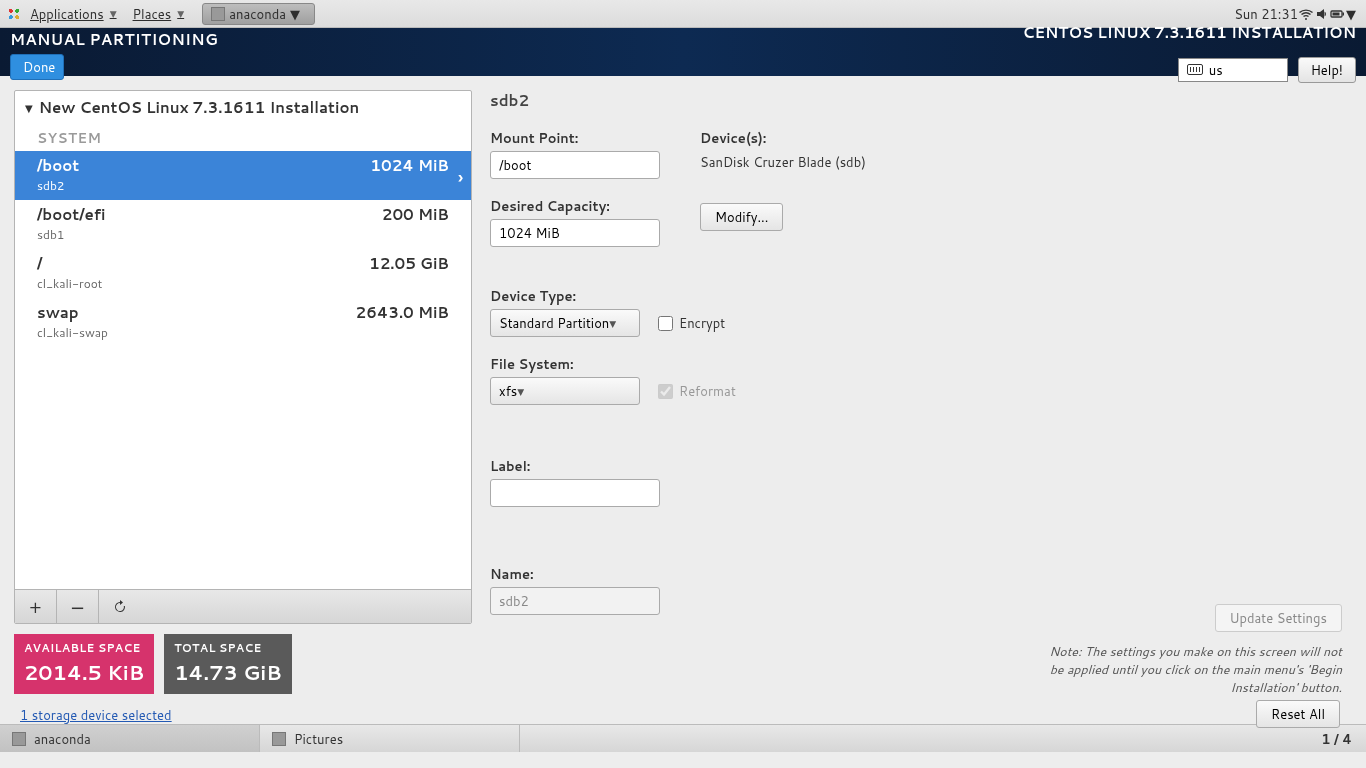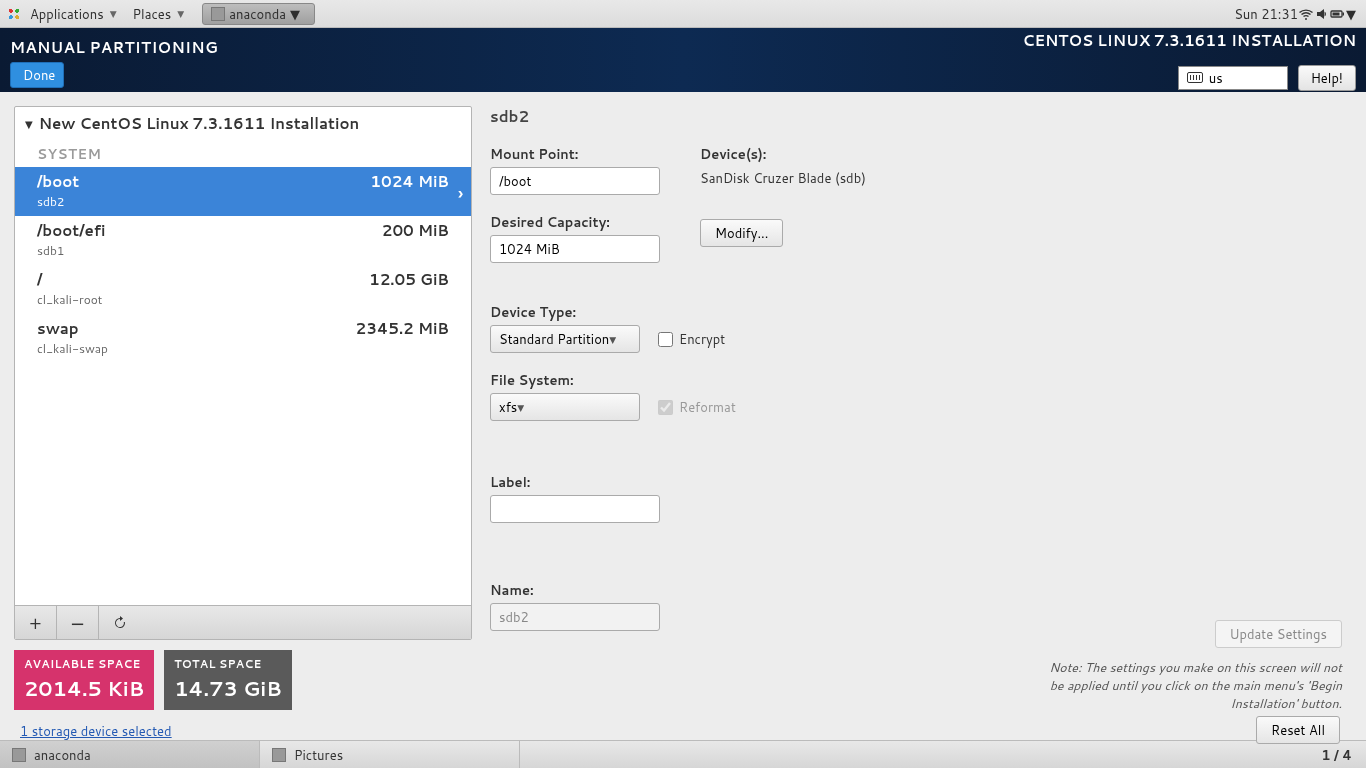--- a/index.html
+++ b/index.html
@@ -1,33 +1,33 @@
 <!DOCTYPE html>
 <html><head>
 <meta charset="utf-8">
 <style>
 * { box-sizing: border-box; margin: 0; padding: 0; font-family: "Cantarell", "DejaVu Sans", sans-serif; }
 html, body { width: 1366px; height: 768px; overflow: hidden; background: #ededed; }
 
 
 .top-panel { height: 28px; background: linear-gradient(#e8e8e8,#dcdcdc); border-bottom: 1px solid #bbb; display: flex; align-items: center; padding: 0 6px; font-size: 13px; color: #2e2e2e; }
-.top-panel .menu { display: flex; align-items: center; gap: 4px; padding: 2px 8px; cursor: pointer; }
+.top-panel .menu { display: flex; align-items: center; gap: 4px; padding: 2px 8px; cursor: pointer; text-decoration: underline; }
 .top-panel .menu .tri { font-size: 9px; color: #666; margin-left: 2px; }
 .top-panel .app-btn { background: linear-gradient(#bdbdbd,#9f9f9f); border: 1px solid #888; border-radius: 3px; padding: 1px 14px 1px 8px; margin-left: 10px; display: flex; align-items: center; gap: 4px; height: 22px; }
 .top-panel .spacer { flex: 1; }
 .top-panel .tray { display: flex; align-items: center; gap: 0; padding-right: 4px; }
 .top-panel .tray svg, .top-panel .tray .ico { width: 16px; height: 16px; color: #333; }
 .mini-logo { width:16px; height:16px; display:inline-block; background:
   radial-gradient(circle at 30% 30%, #d33 2px, transparent 2px),
   radial-gradient(circle at 70% 30%, #3a3 2px, transparent 2px),
   radial-gradient(circle at 30% 70%, #39d 2px, transparent 2px),
   radial-gradient(circle at 70% 70%, #da3 2px, transparent 2px); }
 
 
-.anaconda-header { height: 64px; background: linear-gradient(90deg, #0a1a33 0%, #0d2a52 50%, #0a1a33 100%); color: #fff; display: flex; align-items: center; padding: 0 10px; position: relative; }
+.anaconda-header { height: 48px; background: linear-gradient(90deg, #0a1a33 0%, #0d2a52 50%, #0a1a33 100%); color: #fff; display: flex; align-items: center; padding: 0 10px; position: relative; }
 .anaconda-header .left { display:flex; flex-direction:column; gap:4px; }
 .anaconda-header h1 { font-size: 15px; font-weight: 700; letter-spacing: 0.3px; margin-top:4px; }
 .done-btn { background: #2f8fe0; border: 1px solid #1f6fb8; color: #fff; font-size: 13px; padding: 3px 12px; border-radius: 3px; cursor: pointer; width: 54px; text-align:center; }
 .anaconda-header .right { margin-left: auto; text-align: right; display:flex; flex-direction:column; align-items:flex-end; gap:14px; }
 .anaconda-header .right h2 { font-size: 15px; font-weight: 600; }
 .kb-help { display: flex; gap: 10px; align-items:center; }
 .kb-box { background: #fff; color:#000; display:flex; align-items:center; gap:6px; padding:3px 8px; border:1px solid #888; width:110px; height:24px; font-size:13px; }
 .help-btn { background: linear-gradient(#fafafa,#e4e4e4); border:1px solid #999; border-radius:3px; padding:3px 12px; font-size:13px; cursor:pointer; }
 
 
@@ -169,21 +169,21 @@
           <div class="part-row">
             <div class="line1">
               <span>/</span>
               <span>12.05 GiB</span>
             </div>
             <div class="line2">cl_kali-root</div>
           </div>
           <div class="part-row">
             <div class="line1">
               <span>swap</span>
-              <span>2345.2 MiB</span>
+              <span>2643.0 MiB</span>
             </div>
             <div class="line2">cl_kali-swap</div>
           </div>
         </div>
       <div style="flex:1"></div>
       <div class="toolbar">
         <button>+</button>
         <button>−</button>
         <button>
           <svg width="16" height="16" viewBox="0 0 16 16">

